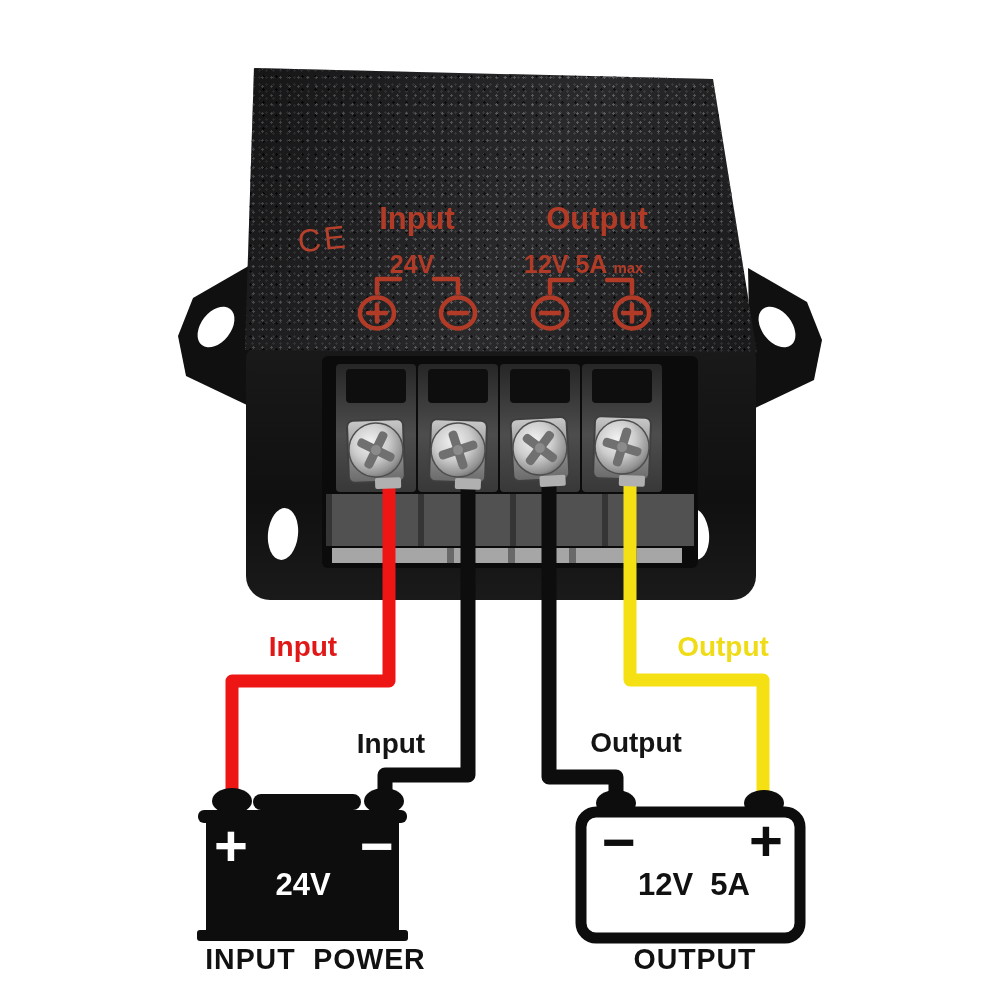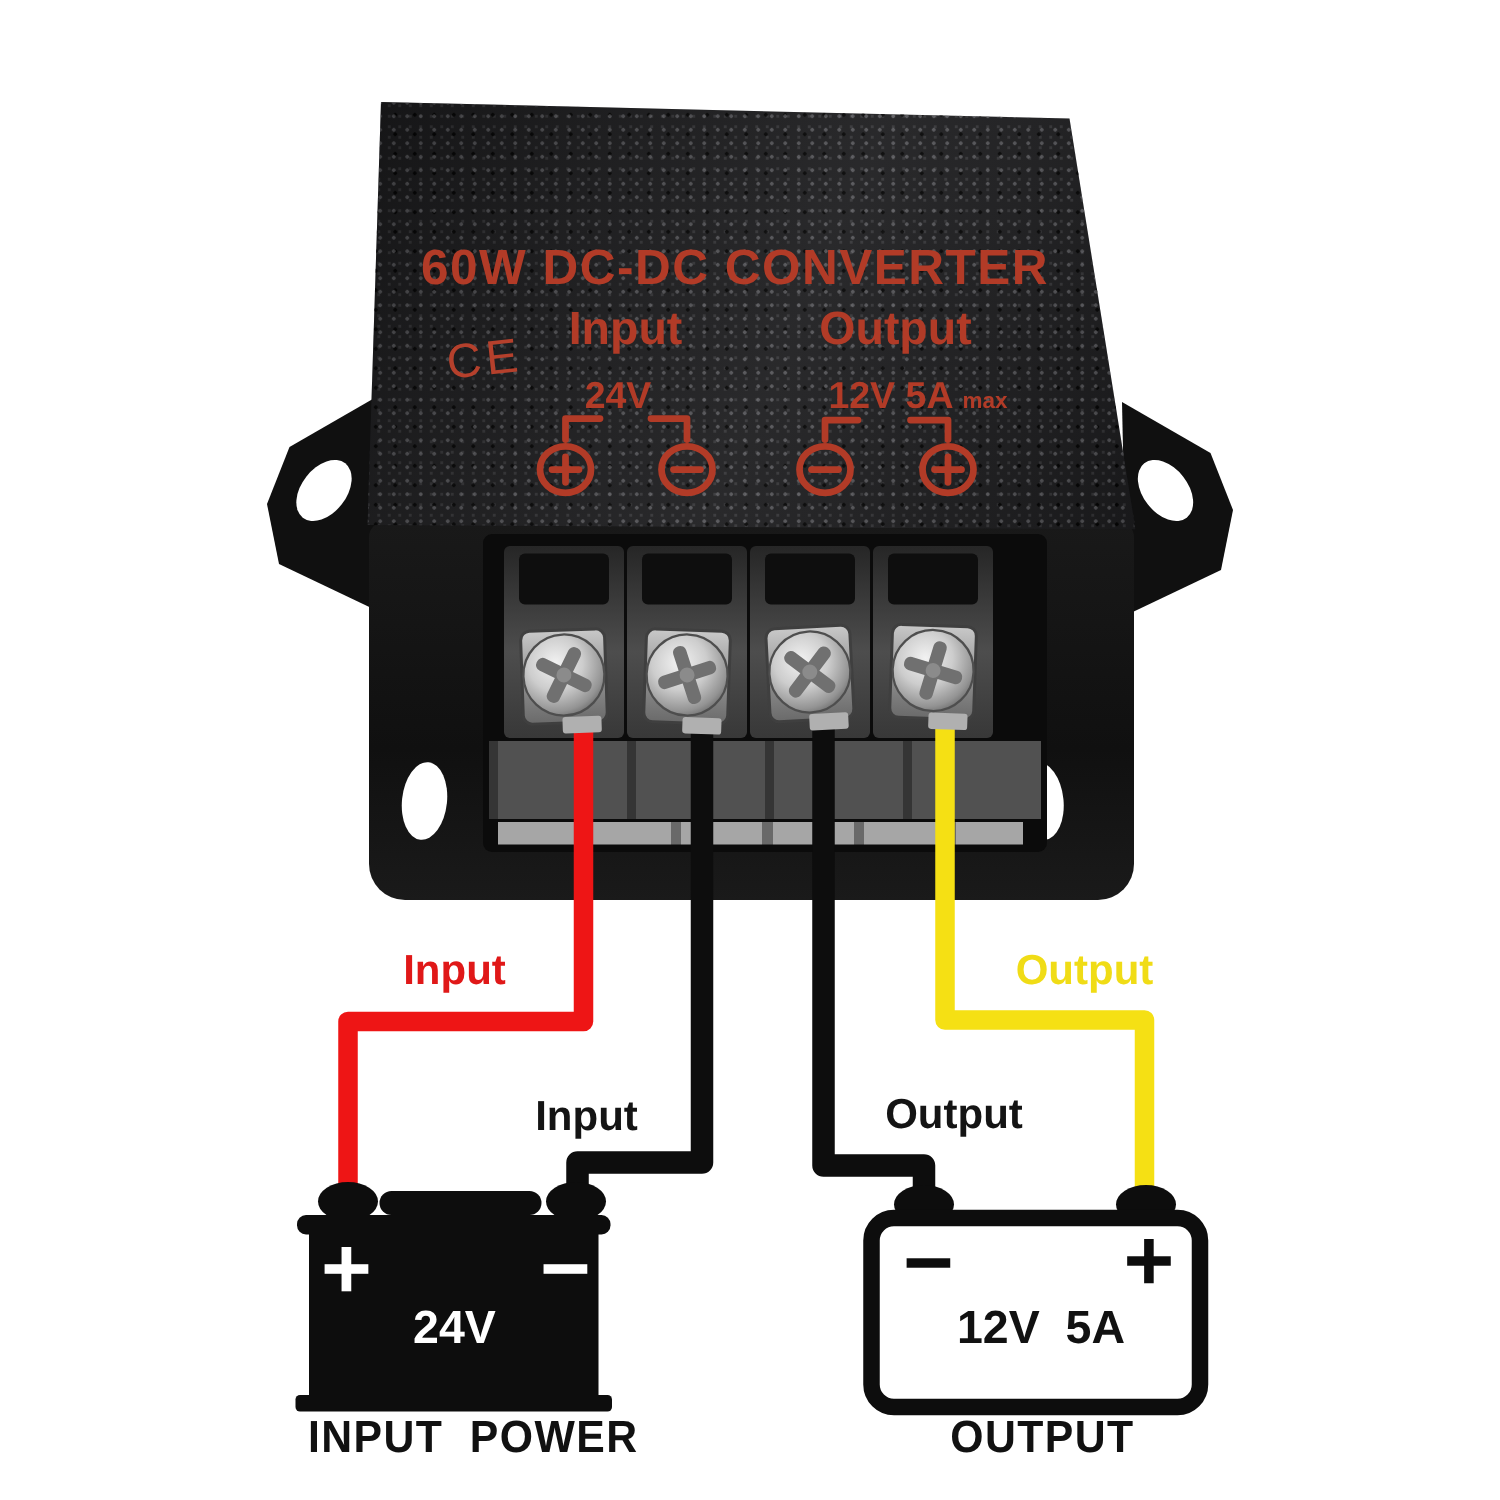--- a/index.html
+++ b/index.html
@@ -40,21 +40,21 @@
 
   
   .lbl{position:absolute;z-index:8;text-align:center;white-space:pre;}
   .print{color:#b23b27;font-weight:700;}
   .title{left:250px;top:159px;width:480px;font-size:33px;letter-spacing:1px;}
   .in-lbl{left:352px;top:201px;width:130px;font-size:31px;}
   .out-lbl{left:522px;top:201px;width:150px;font-size:31px;}
   .ce{left:291px;top:221px;width:64px;font-size:32px;font-weight:400;letter-spacing:3px;
       color:#b5402c;transform:rotate(-6deg);}
   .v24{left:376px;top:250px;width:72px;font-size:25px;}
-  .rating{left:524px;top:250px;width:176px;font-size:25px;text-align:center;}
+  .rating{left:524px;top:250px;width:176px;font-size:25px;text-align:left;}
   .rating .suffix{font-size:15px;}
   .wirelbl{font-size:28px;font-weight:700;}
   .w-red{left:246px;top:631px;width:114px;color:#e01818;}
   .w-blk1{left:334px;top:728px;width:114px;color:#141414;}
   .w-blk2{left:574px;top:727px;width:124px;color:#141414;}
   .w-yel{left:660px;top:631px;width:126px;color:#f0dc16;}
   .sign{font-size:58px;font-weight:700;line-height:60px;height:60px;}
   .s-white{color:#ffffff;}
   .s-black{color:#0d0d0d;}
   .bat-val{font-size:31px;font-weight:700;}
@@ -187,21 +187,20 @@
       <rect x="197" y="930" width="211" height="11" rx="3"></rect>
     </g>
 
     <g>
       <ellipse cx="616" cy="803" rx="20" ry="13" fill="#0d0d0d"></ellipse>
       <ellipse cx="764" cy="803" rx="20" ry="13" fill="#0d0d0d"></ellipse>
       <rect x="581" y="812" width="219" height="126" rx="15" fill="#ffffff" stroke="#0d0d0d" stroke-width="11"></rect>
     </g>
   </svg>
 
-  <div class="lbl print title">60W DC-DC CONVERTER</div>
   <div class="lbl print in-lbl">Input</div>
   <div class="lbl print out-lbl">Output</div>
   <div class="lbl ce">CE</div>
   <div class="lbl print v24">24V</div>
   <div class="lbl print rating"><span>12V 5A</span> <span class="suffix">max</span></div>
 
   <div class="lbl wirelbl w-red">Input</div>
   <div class="lbl wirelbl w-blk1">Input</div>
   <div class="lbl wirelbl w-blk2">Output</div>
   <div class="lbl wirelbl w-yel">Output</div>

